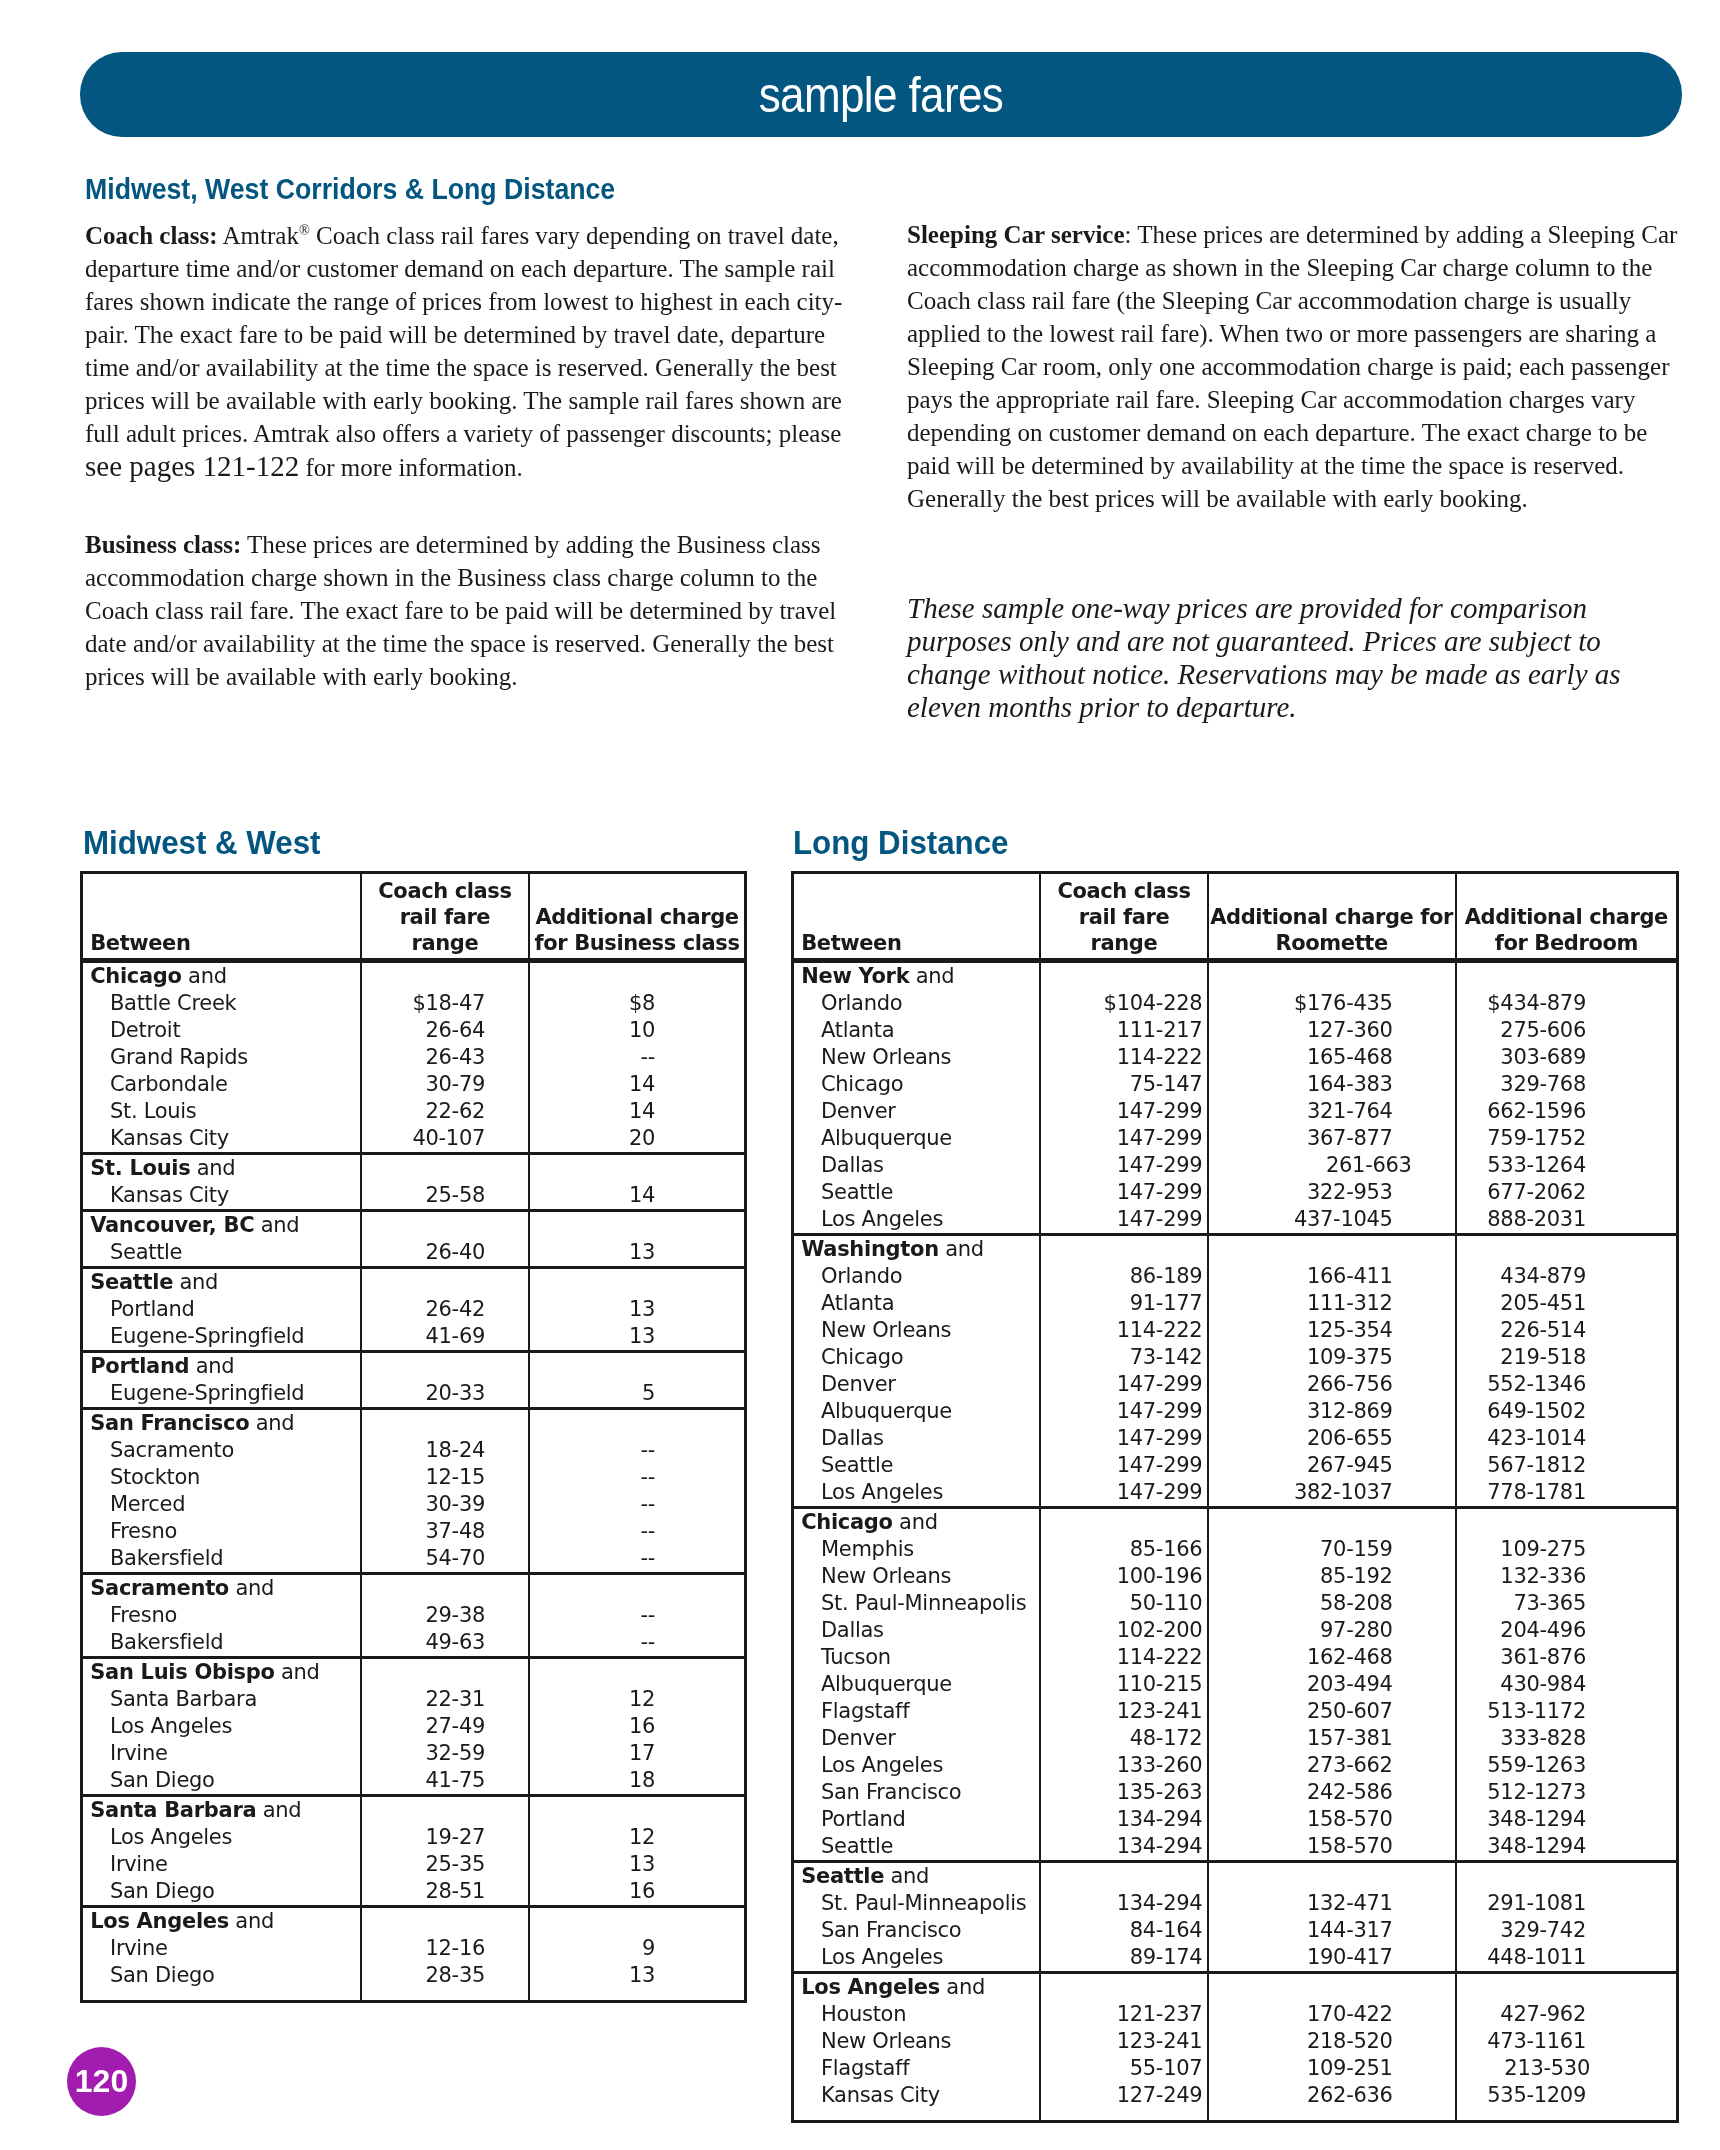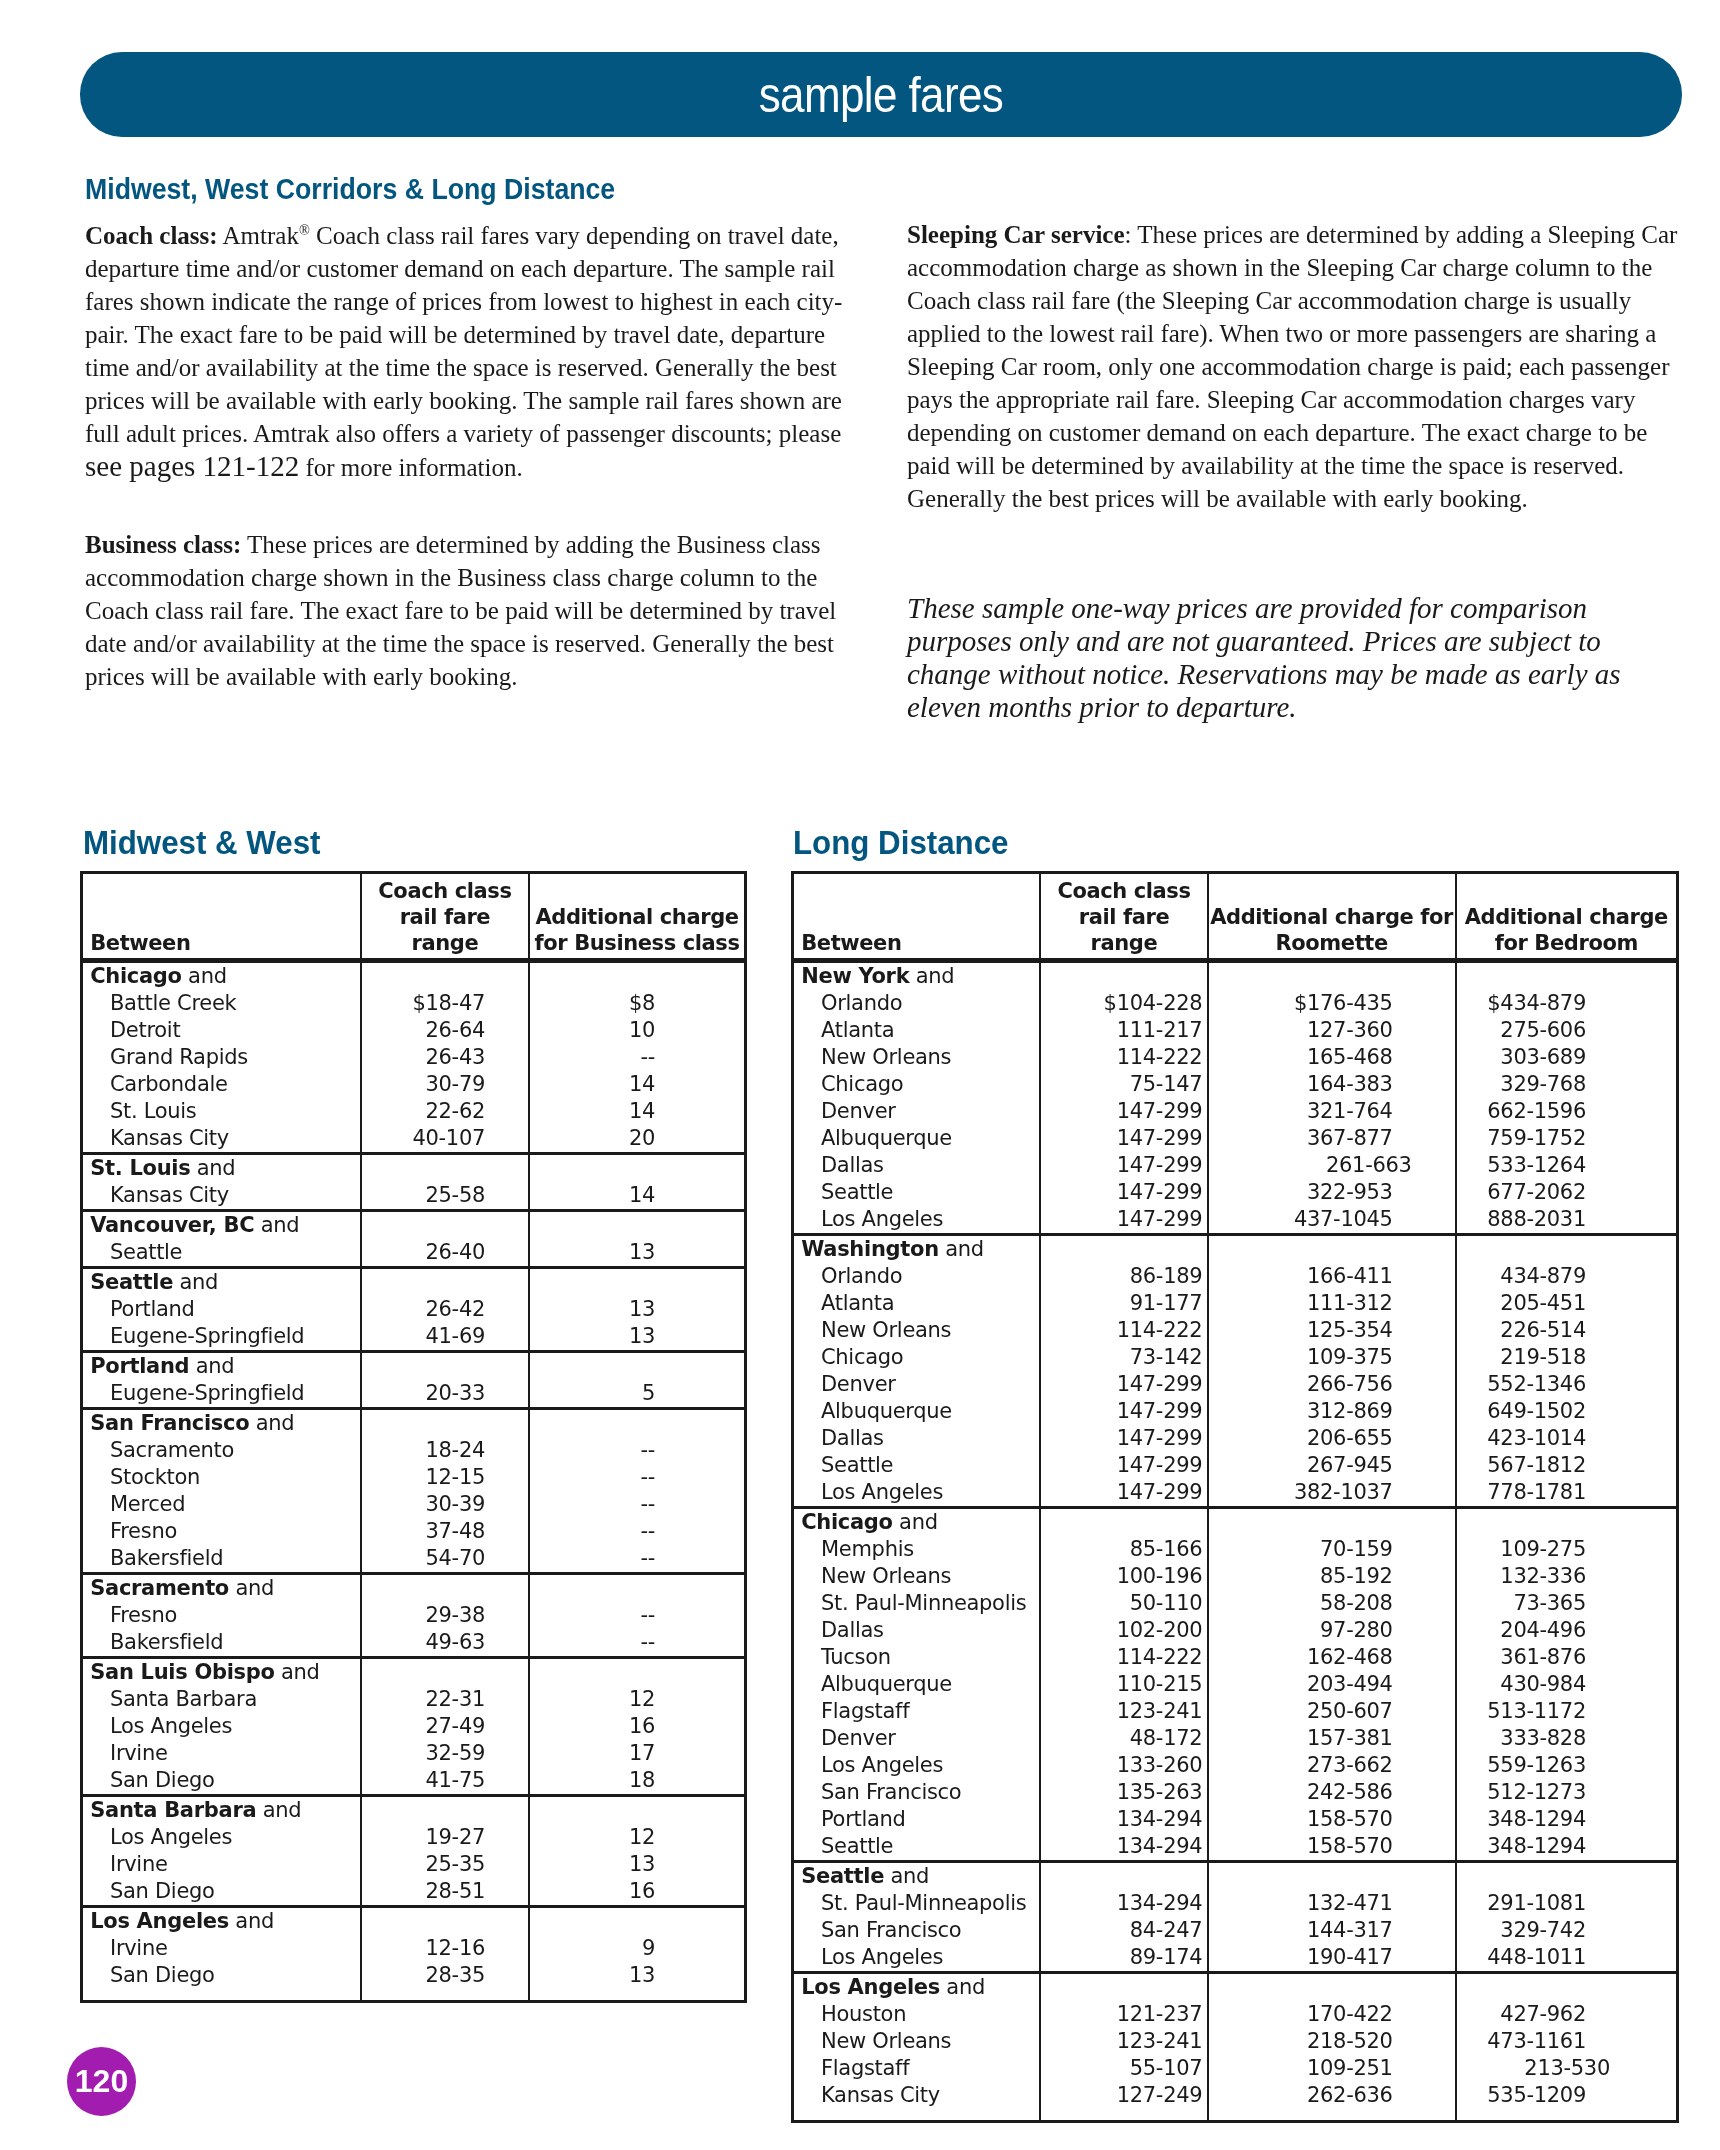--- a/index.html
+++ b/index.html
@@ -539,21 +539,21 @@
         <td></td>
       </tr>
       <tr>
         <td class="city">St. Paul-Minneapolis</td>
         <td class="num"><span style="display: inline-block; padding-right: 4.3px;">134-294</span></td>
         <td class="num"><span style="display: inline-block; padding-right: 62px;">132-471</span></td>
         <td class="num"><span style="display: inline-block; padding-right: 90px;">291-1081</span></td>
       </tr>
       <tr>
         <td class="city">San Francisco</td>
-        <td class="num"><span style="display: inline-block; padding-right: 4.3px;">84-247</span></td>
+        <td class="num"><span style="display: inline-block; padding-right: 4.3px;">84-164</span></td>
         <td class="num"><span style="display: inline-block; padding-right: 62px;">144-317</span></td>
         <td class="num"><span style="display: inline-block; padding-right: 90px;">329-742</span></td>
       </tr>
       <tr>
         <td class="city">Los Angeles</td>
         <td class="num"><span style="display: inline-block; padding-right: 4.3px;">89-174</span></td>
         <td class="num"><span style="display: inline-block; padding-right: 62px;">190-417</span></td>
         <td class="num"><span style="display: inline-block; padding-right: 90px;">448-1011</span></td>
       </tr>
     </tbody>
@@ -573,21 +573,21 @@
       <tr>
         <td class="city">New Orleans</td>
         <td class="num"><span style="display: inline-block; padding-right: 4.3px;">123-241</span></td>
         <td class="num"><span style="display: inline-block; padding-right: 62px;">218-520</span></td>
         <td class="num"><span style="display: inline-block; padding-right: 90px;">473-1161</span></td>
       </tr>
       <tr>
         <td class="city">Flagstaff</td>
         <td class="num"><span style="display: inline-block; padding-right: 4.3px;">55-107</span></td>
         <td class="num"><span style="display: inline-block; padding-right: 62px;">109-251</span></td>
-        <td class="num"><span style="display: inline-block; padding-right: 66px;">213-530</span></td>
+        <td class="num"><span style="display: inline-block; padding-right: 86px;">213-530</span></td>
       </tr>
       <tr>
         <td class="city">Kansas City</td>
         <td class="num"><span style="display: inline-block; padding-right: 4.3px;">127-249</span></td>
         <td class="num"><span style="display: inline-block; padding-right: 62px;">262-636</span></td>
         <td class="num"><span style="display: inline-block; padding-right: 90px;">535-1209</span></td>
       </tr>
       <tr class="pad">
         <td></td>
         <td></td>

